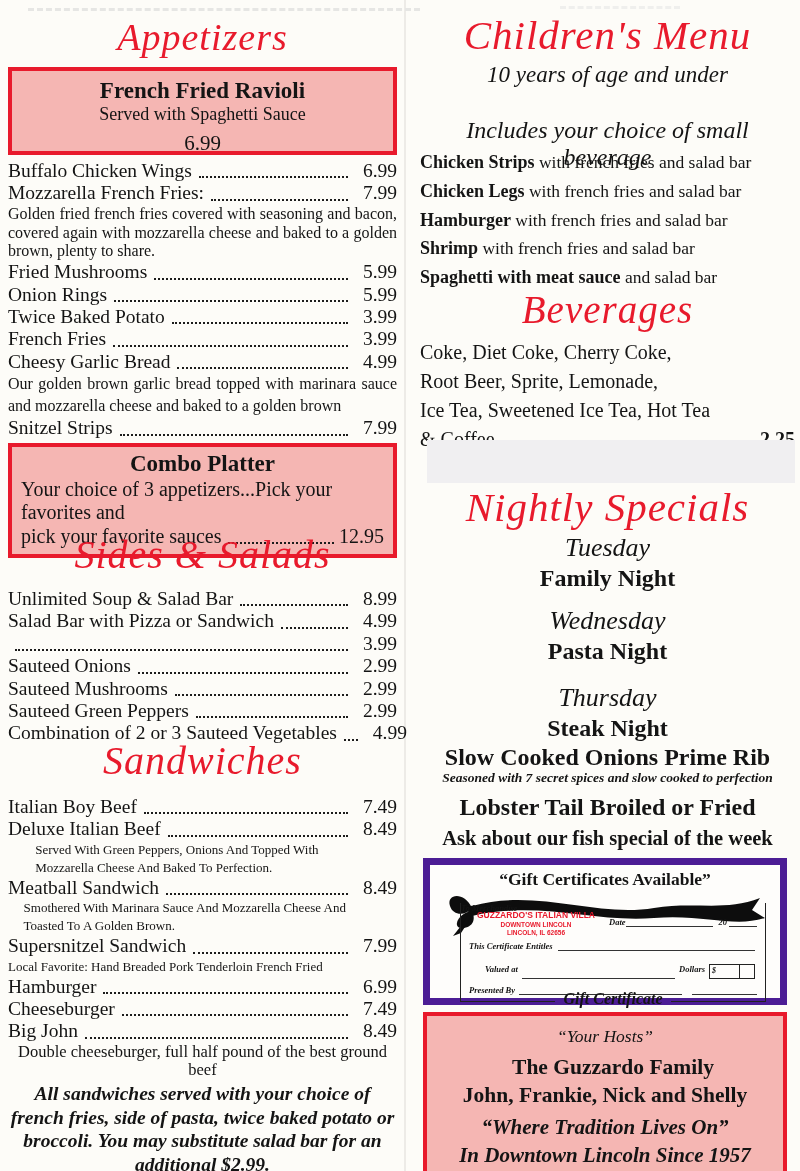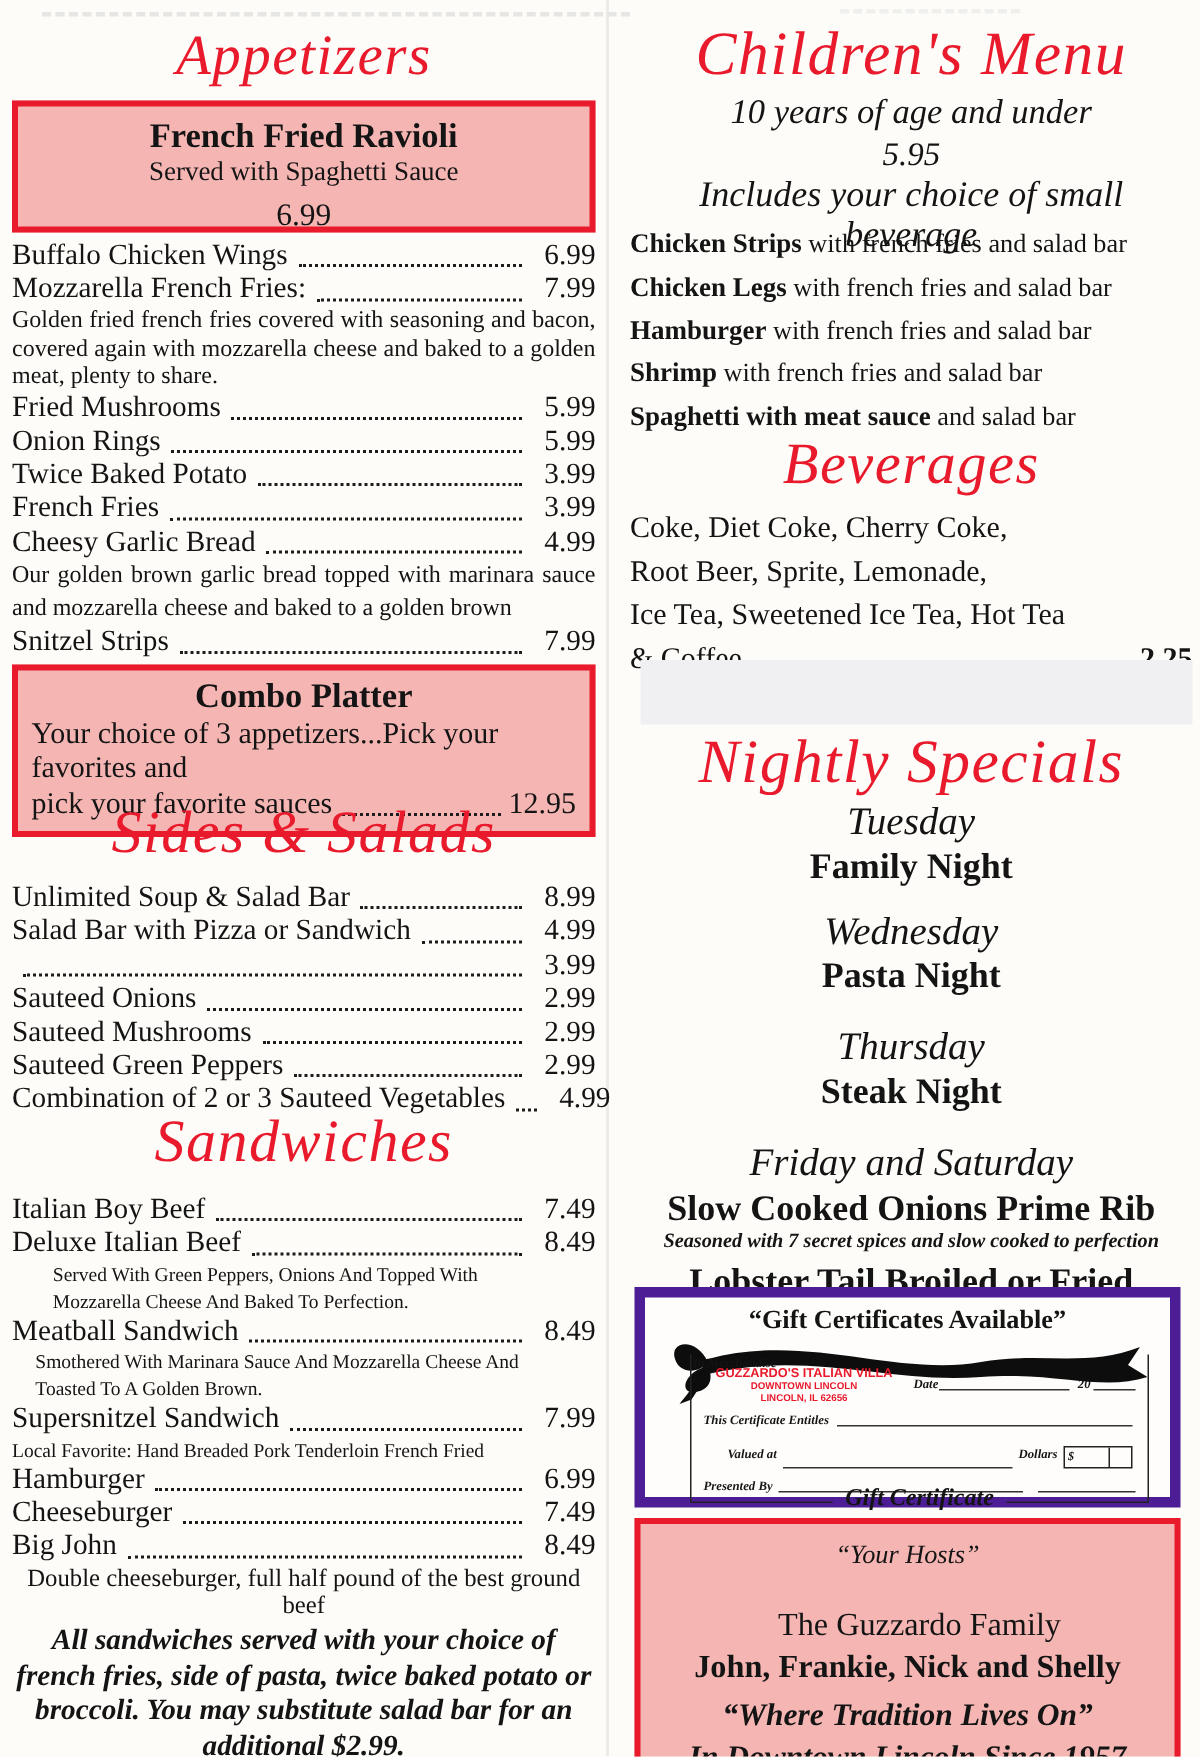--- a/index.html
+++ b/index.html
@@ -110,21 +110,21 @@
   .dollarbox .d2{flex:1;}
   .cert-presented{left:8px;right:8px;top:82px;}
   .cert-presented .gap{flex:0 0 10px;}
   .cert-caption{position:absolute;left:-1px;right:-1px;bottom:-9px;display:flex;align-items:center;}
   .cert-caption .cl{flex:1;border-top:1.5px solid #222;}
   .cert-caption .ct{font-style:italic;font-weight:bold;font-size:16px;padding:0 8px;transform:translateY(-2px);}
 
   
   .hostsbox{text-align:center;padding-top:8px;}
   .h-quote{font-style:italic;font-size:17.5px;line-height:1.4;}
-  .h-family{font-weight:normal;font-size:21.5px;line-height:1.35;margin-top:20px;padding-left:16px;}
+  .h-family{font-weight:bold;font-size:21.5px;line-height:1.35;margin-top:4px;padding-left:16px;}
   .h-names{font-weight:bold;font-size:21.5px;line-height:1.25;}
   .h-tag{font-weight:bold;font-style:italic;font-size:21px;line-height:1.45;margin-top:4px;}
   .h-since{font-weight:bold;font-style:italic;font-size:21px;line-height:1.2;}
 </style>
 </head>
 <body>
 
 <div class="seam"></div>
 <div class="top-artifact"></div>
 <div class="top-artifact2"></div>
@@ -143,21 +143,21 @@
     <div class="row">
         <span class="nm">Buffalo Chicken Wings</span>
         <span class="dots"></span>
         <span class="pr">6.99</span>
       </div>
     <div class="row">
         <span class="nm">Mozzarella French Fries:</span>
         <span class="dots"></span>
         <span class="pr">7.99</span>
       </div>
-    <div class="desc-j">Golden fried french fries covered with seasoning and bacon, covered again with mozzarella cheese and baked to a golden meat, plenty to share.</div>
+    <div class="desc-j">Golden fried french fries covered with seasoning and bacon, covered again with mozzarella cheese and baked to a golden brown, plenty to share.</div>
     <div class="row">
         <span class="nm">Fried Mushrooms</span>
         <span class="dots"></span>
         <span class="pr">5.99</span>
       </div>
     <div class="row">
         <span class="nm">Onion Rings</span>
         <span class="dots"></span>
         <span class="pr">5.99</span>
       </div>
@@ -277,21 +277,20 @@
     <div class="bigjohn-desc">Double cheeseburger, full half pound of the best ground beef</div>
   </div>
 
   <div class="abs footnote" style="top:1082px;width:100%;">All sandwiches served with your choice of french fries, side of pasta, twice baked potato or broccoli. You may substitute salad bar for an additional $2.99.</div>
 </div>
 
 <div class="col col-right">
 
   <div class="abs sec-title" style="top:14px;font-size:41px;">Children's Menu</div>
   <div class="abs c-sub" style="top:62px;width:100%;font-size:23px;">10 years of age and under</div>
-  <div class="abs c-sub" style="top:90px;width:100%;font-size:22px;">5.95</div>
   <div class="abs c-sub" style="top:117px;width:100%;font-size:24px;">Includes your choice of small beverage</div>
 
   <div class="abs" style="top:148px;width:100%;">
     <div class="kid-item"><b>Chicken Strips</b><span> with french fries and salad bar</span></div>
     <div class="kid-item"><b>Chicken Legs</b><span> with french fries and salad bar</span></div>
     <div class="kid-item"><b>Hamburger</b><span> with french fries and salad bar</span></div>
     <div class="kid-item"><b>Shrimp</b><span> with french fries and salad bar</span></div>
     <div class="kid-item"><b>Spaghetti with meat sauce</b><span> and salad bar</span></div>
   </div>
 
@@ -311,21 +310,20 @@
 
   <div class="abs sec-title" style="top:486px;font-size:41px;">Nightly Specials</div>
 
   <div class="abs" style="top:534px;width:100%;">
     <div class="night-day">Tuesday</div>
     <div class="night-name" style="margin-top:2px;">Family Night</div>
     <div class="night-day" style="margin-top:16px;">Wednesday</div>
     <div class="night-name" style="margin-top:2px;">Pasta Night</div>
     <div class="night-day" style="margin-top:20px;">Thursday</div>
     <div class="night-name" style="margin-top:2px;">Steak Night</div>
-    <div class="night-day" style="margin-top:20px;">Friday and Saturday</div>
     <div class="night-name" style="margin-top:3px;">Slow Cooked Onions Prime Rib</div>
     <div class="night-sub">Seasoned with 7 secret spices and slow cooked to perfection</div>
     <div class="night-name" style="margin-top:7px;">Lobster Tail Broiled or Fried</div>
     <div class="night-note" style="margin-top:6px;">Ask about our fish special of the week</div>
   </div>
 
   <div class="giftbox" style="left:3px;top:858px;width:364px;height:147px;">
     <div class="gift-banner">“Gift Certificates Available”</div>
     <svg class="ribbon" viewBox="0 0 340 52">
       <path d="M30 23 C22 6 4 9 8 21 C11 31 24 31 30 23 Z" fill="#0d0d0d"></path>

